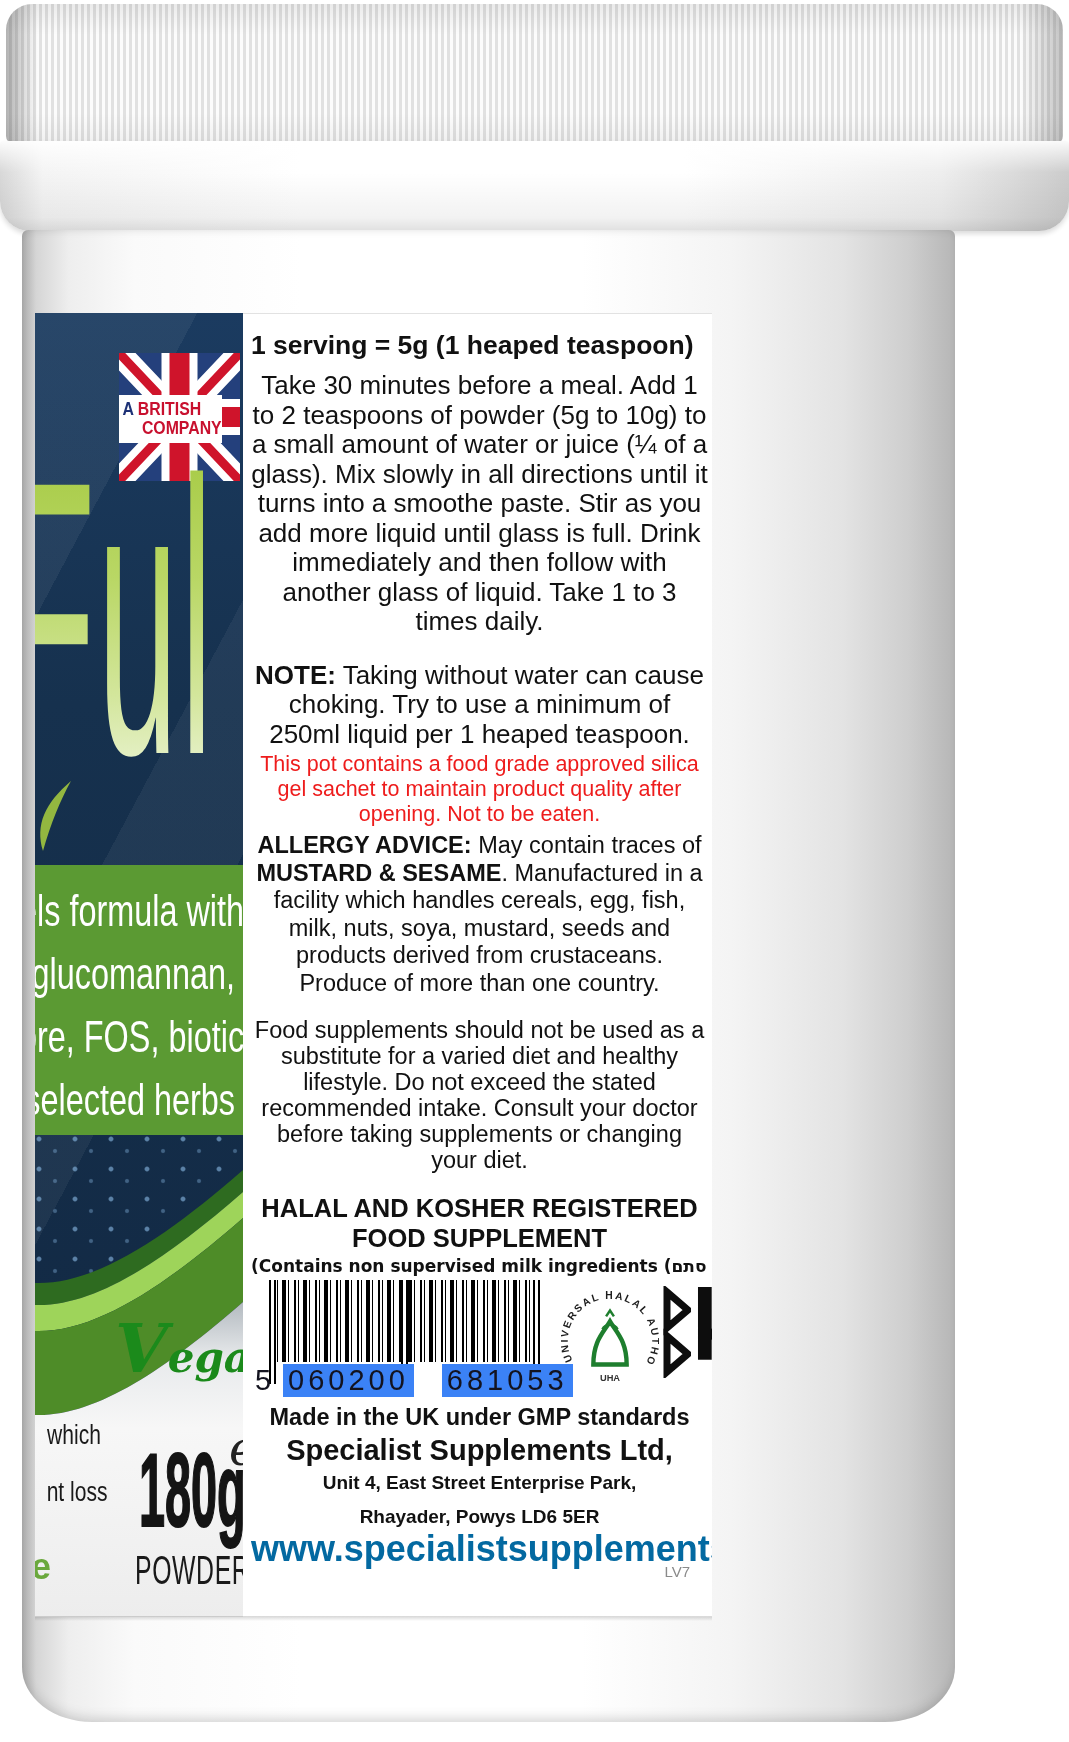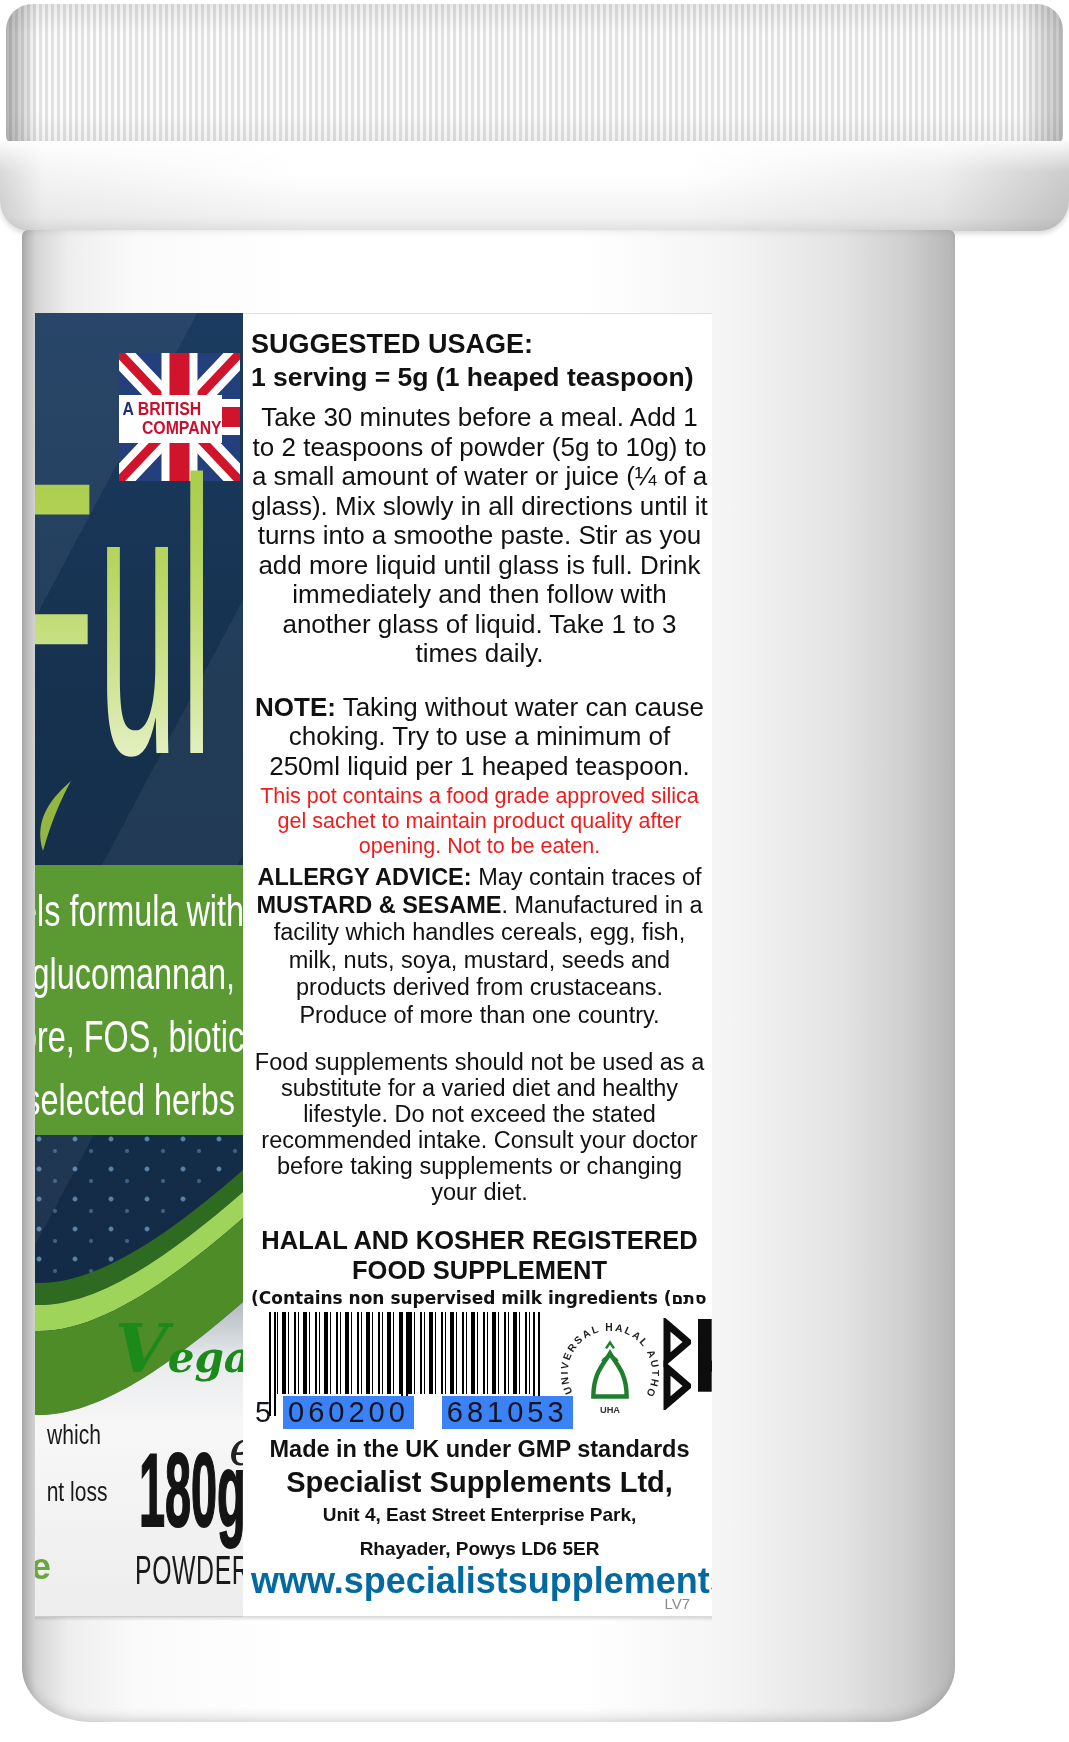--- a/index.html
+++ b/index.html
@@ -187,21 +187,20 @@
       <div class="partial-2">nt loss</div>
       <div class="green-e">e</div>
       <div class="weight">180g</div>
       <div class="emark">e</div>
       <div class="powder">POWDER</div>
     </div>
   </div>
 
   <div class="panel-right">
     <div class="pr-inner">
-      <div class="usage-head">SUGGESTED USAGE:</div>
       <div class="usage-sub">1 serving = 5g (1 heaped teaspoon)</div>
 
       <p class="body-text">Take 30 minutes before a meal. Add 1 to 2 teaspoons of powder (5g to 10g) to a small amount of water or juice (¼ of a glass). Mix slowly in all directions until it turns into a smoothe paste. Stir as you add more liquid until glass is full. Drink immediately and then follow with another glass of liquid. Take 1 to 3 times daily.</p>
 
       <p class="note-p"><b>NOTE:</b><span> Taking without water can cause choking. Try to use a minimum of 250ml liquid per 1 heaped teaspoon.</span></p>
 
       <p class="red-text">This pot contains a food grade approved silica gel sachet to maintain product quality after opening. Not to be eaten.</p>
 
       <p class="body-sm"><b>ALLERGY ADVICE:</b><span> May contain traces of </span><b>MUSTARD &amp; SESAME</b><span>. Manufactured in a facility which handles cereals, egg, fish, milk, nuts, soya, mustard, seeds and products derived from crustaceans. Produce of more than one country.</span></p>
 

